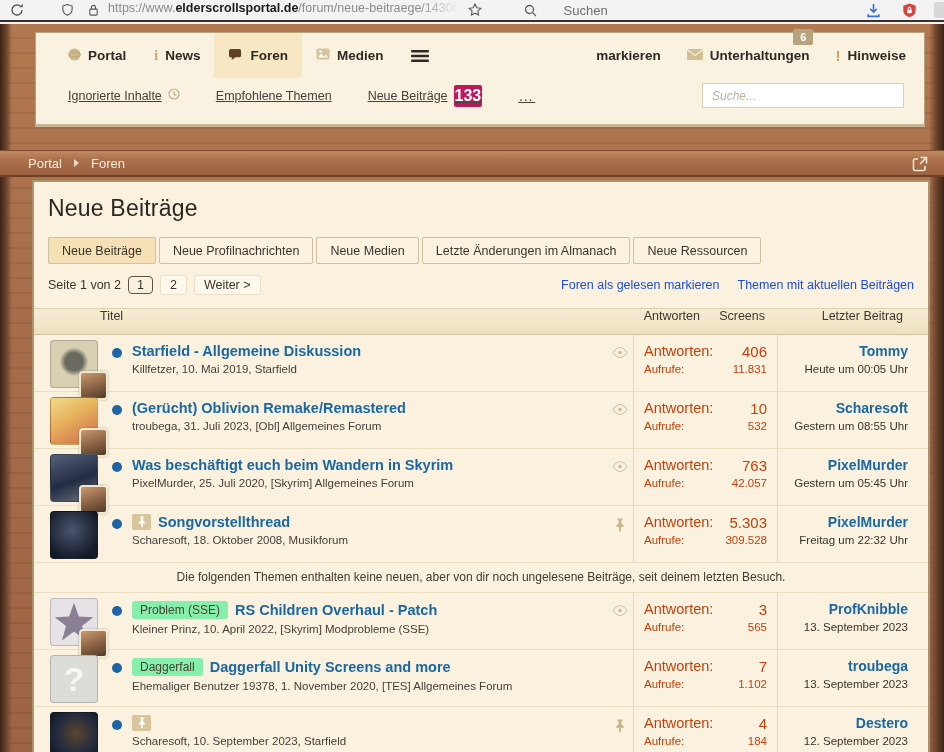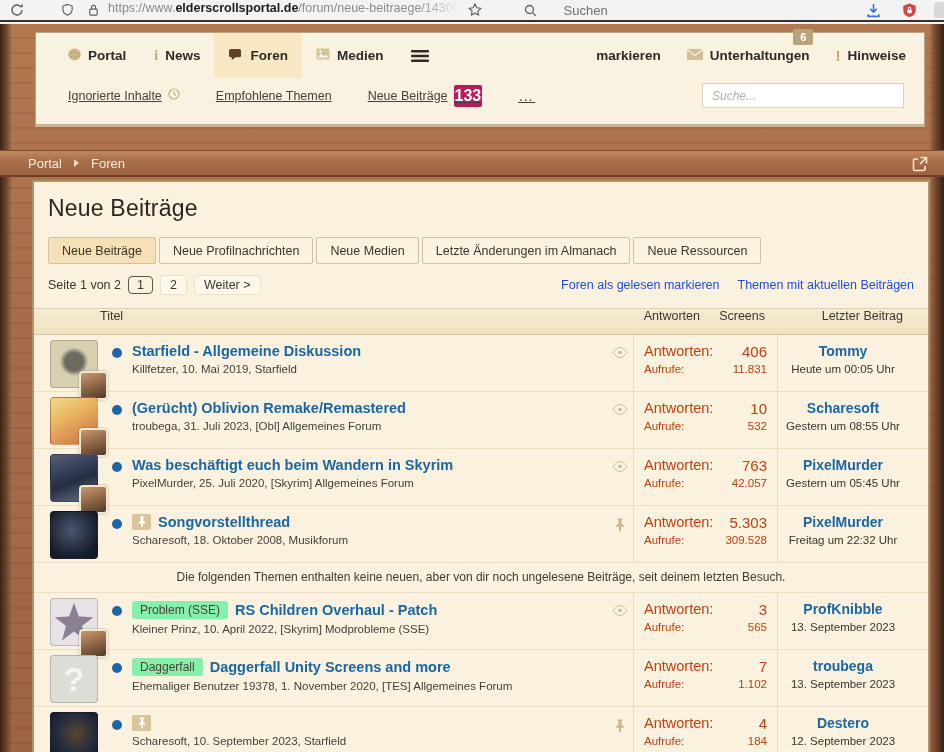--- a/index.html
+++ b/index.html
@@ -91,21 +91,21 @@
   .title-line { display:flex; align-items:center; gap:7px; }
   .pin-chip { width:19px; height:16px; background:#d9c59b; border-radius:2px; display:inline-flex; align-items:center; justify-content:center; flex:none; }
   .prefix-badge { background:#86efac; color:#4a4232; font-size:12px; padding:2px 8px; border-radius:3px; cursor:pointer; white-space:nowrap; }
   .ttitle { font-size:14.5px; font-weight:bold; color:#1a67a3; text-decoration:none; cursor:pointer; white-space:nowrap; }
   .tmeta { font-size:11.5px; color:#45403a; margin-top:4px; }
   .ticon { width:26px; flex:none; display:flex; justify-content:center; padding-top:12px; }
   .tstats { width:145px; flex:none; border-left:1px solid #e8dcbc; border-right:1px solid #e8dcbc; padding:8px 10px 0; }
   .srow { display:flex; justify-content:space-between; font-size:11.5px; color:#c2410c; margin-top:3px; }
   .srow.big { font-size:14.5px; margin-top:0; }
   .srow.big .val { font-size:15px; }
-  .tlast { width:150px; flex:none; text-align:center; padding:8px 20px 0 0; }
+  .tlast { width:150px; flex:none; text-align:right; padding:8px 20px 0 0; }
   .luser { display:block; font-size:14px; font-weight:bold; color:#1a67a3; text-decoration:none; cursor:pointer; }
   .ltime { font-size:11.5px; color:#39342b; margin-top:4px; }
   .divider-row { text-align:center; font-size:12px; color:#3f3a2f; padding:7px 10px 8px; border-bottom:1px solid #eadfc0; }
 </style>
 </head>
 <body>
 
 <div class="viewport">
 
   <div class="browser-bar">

